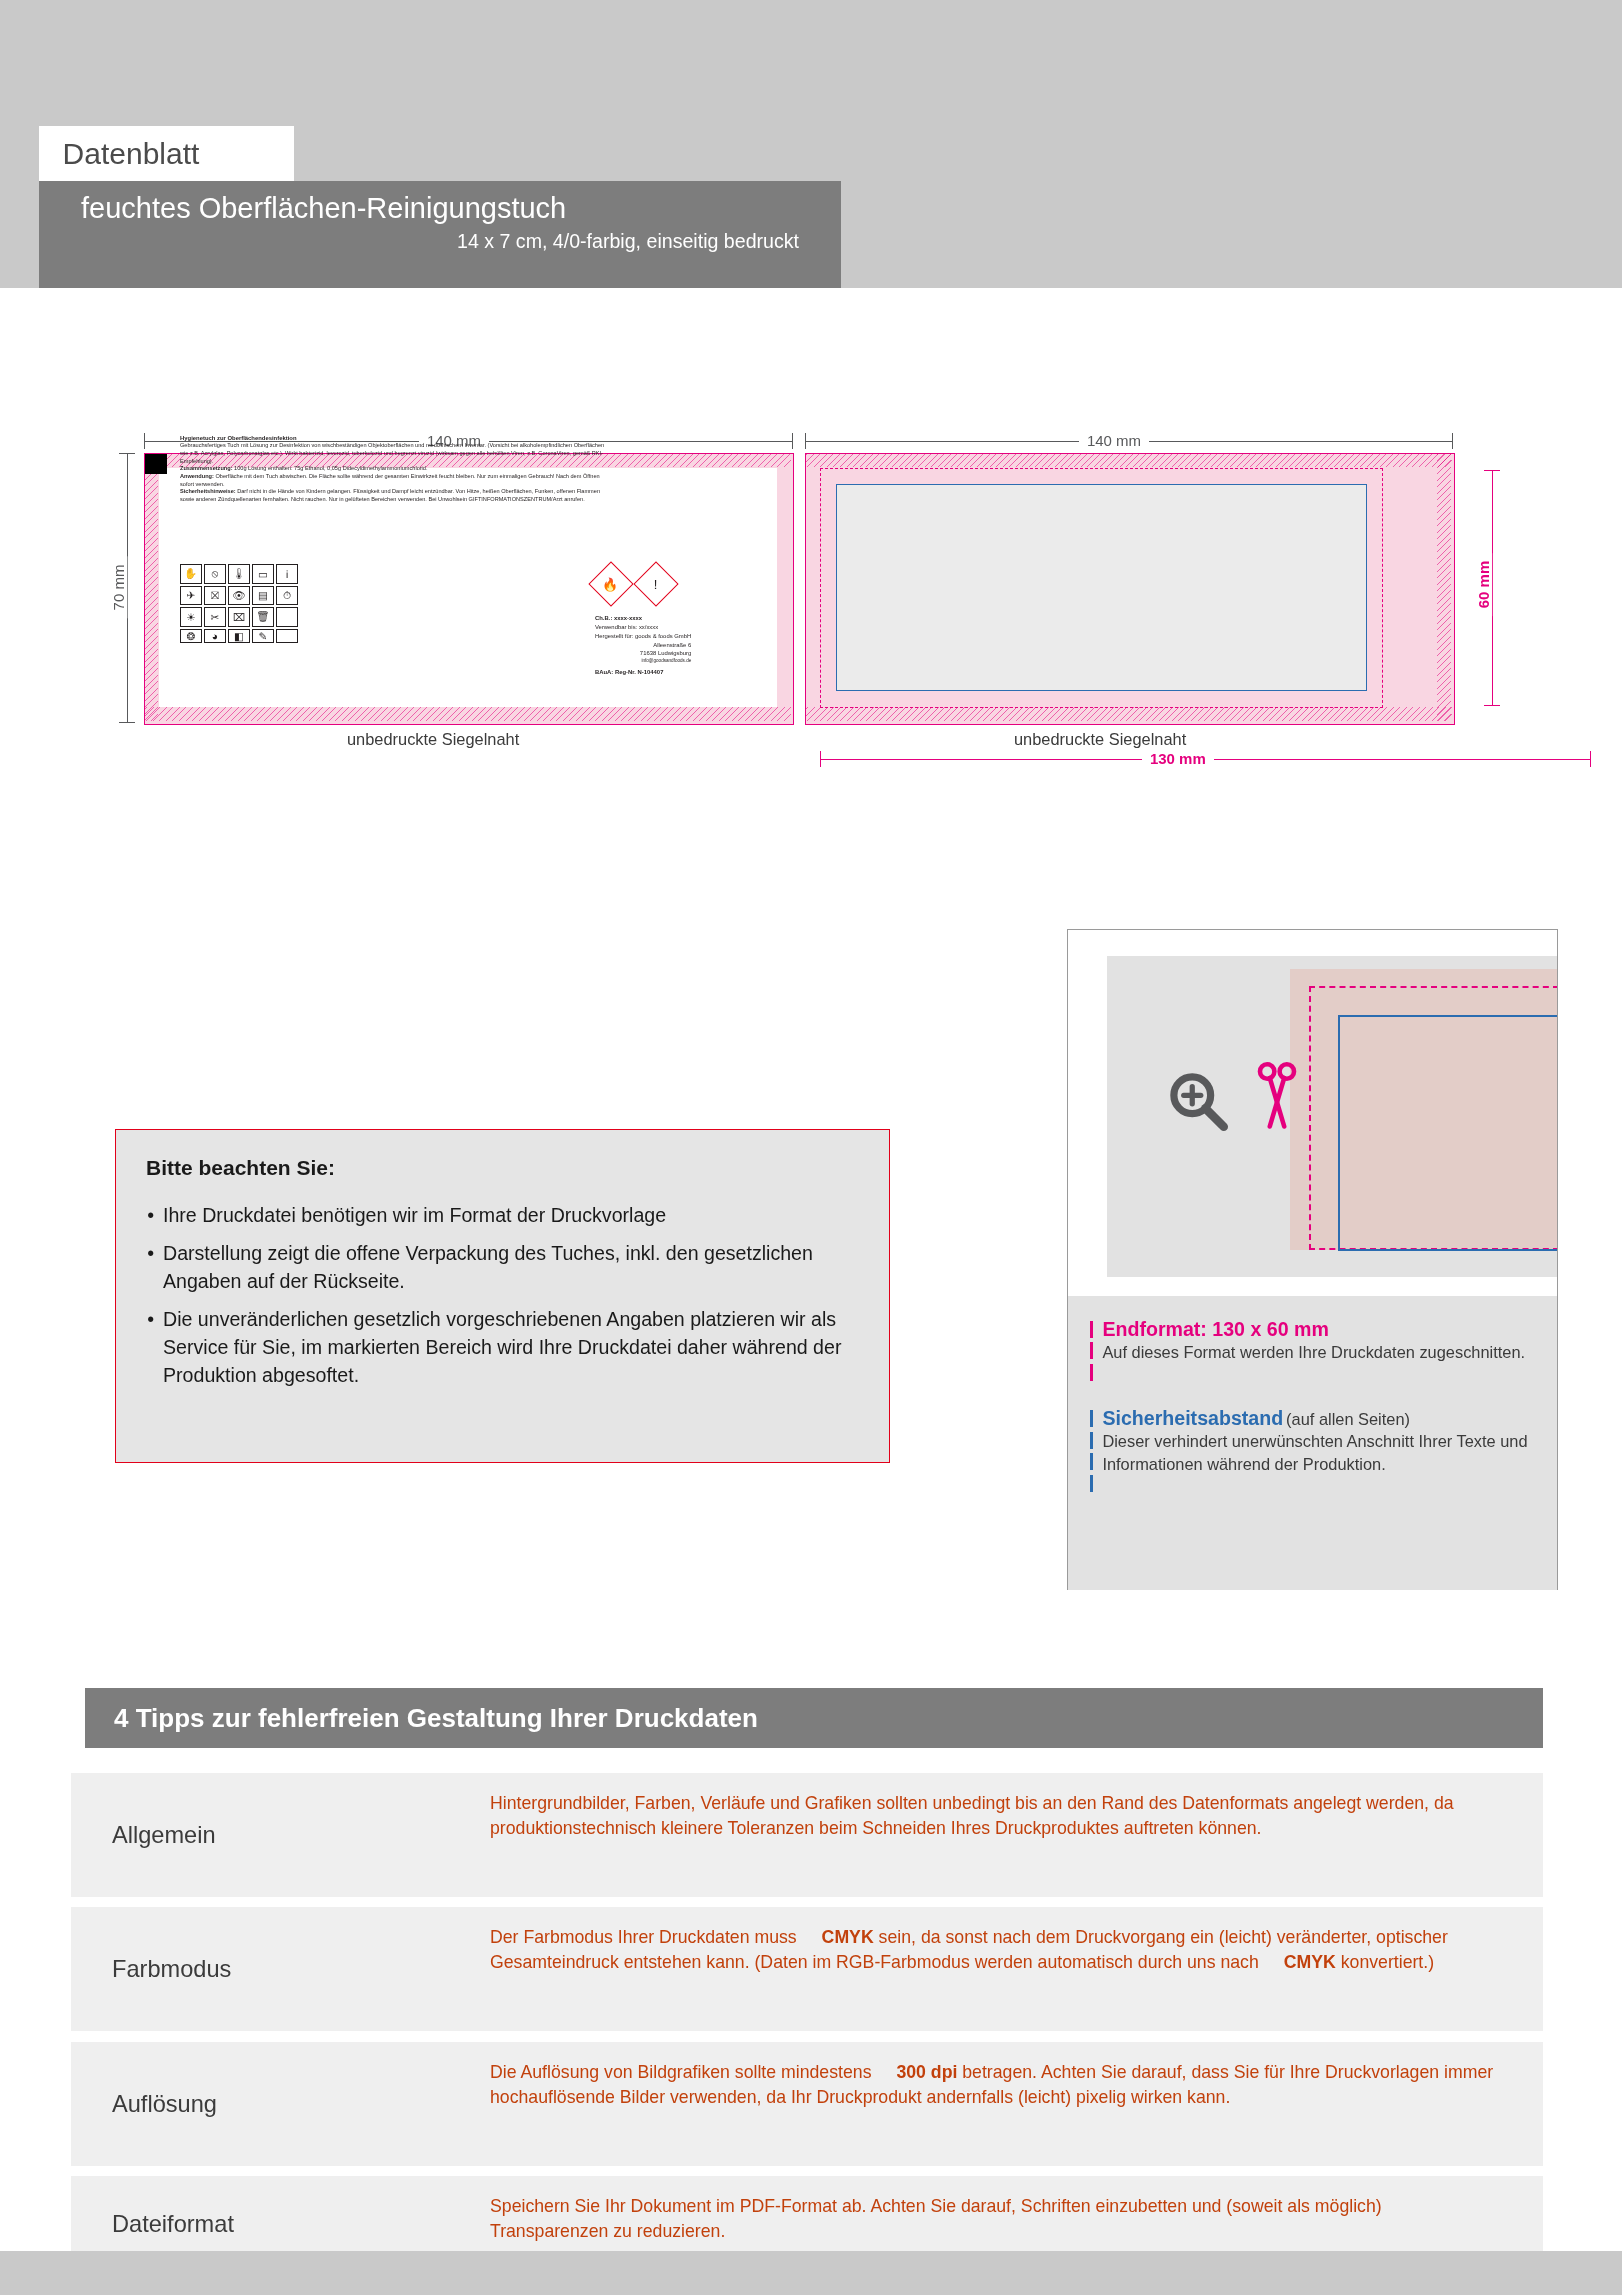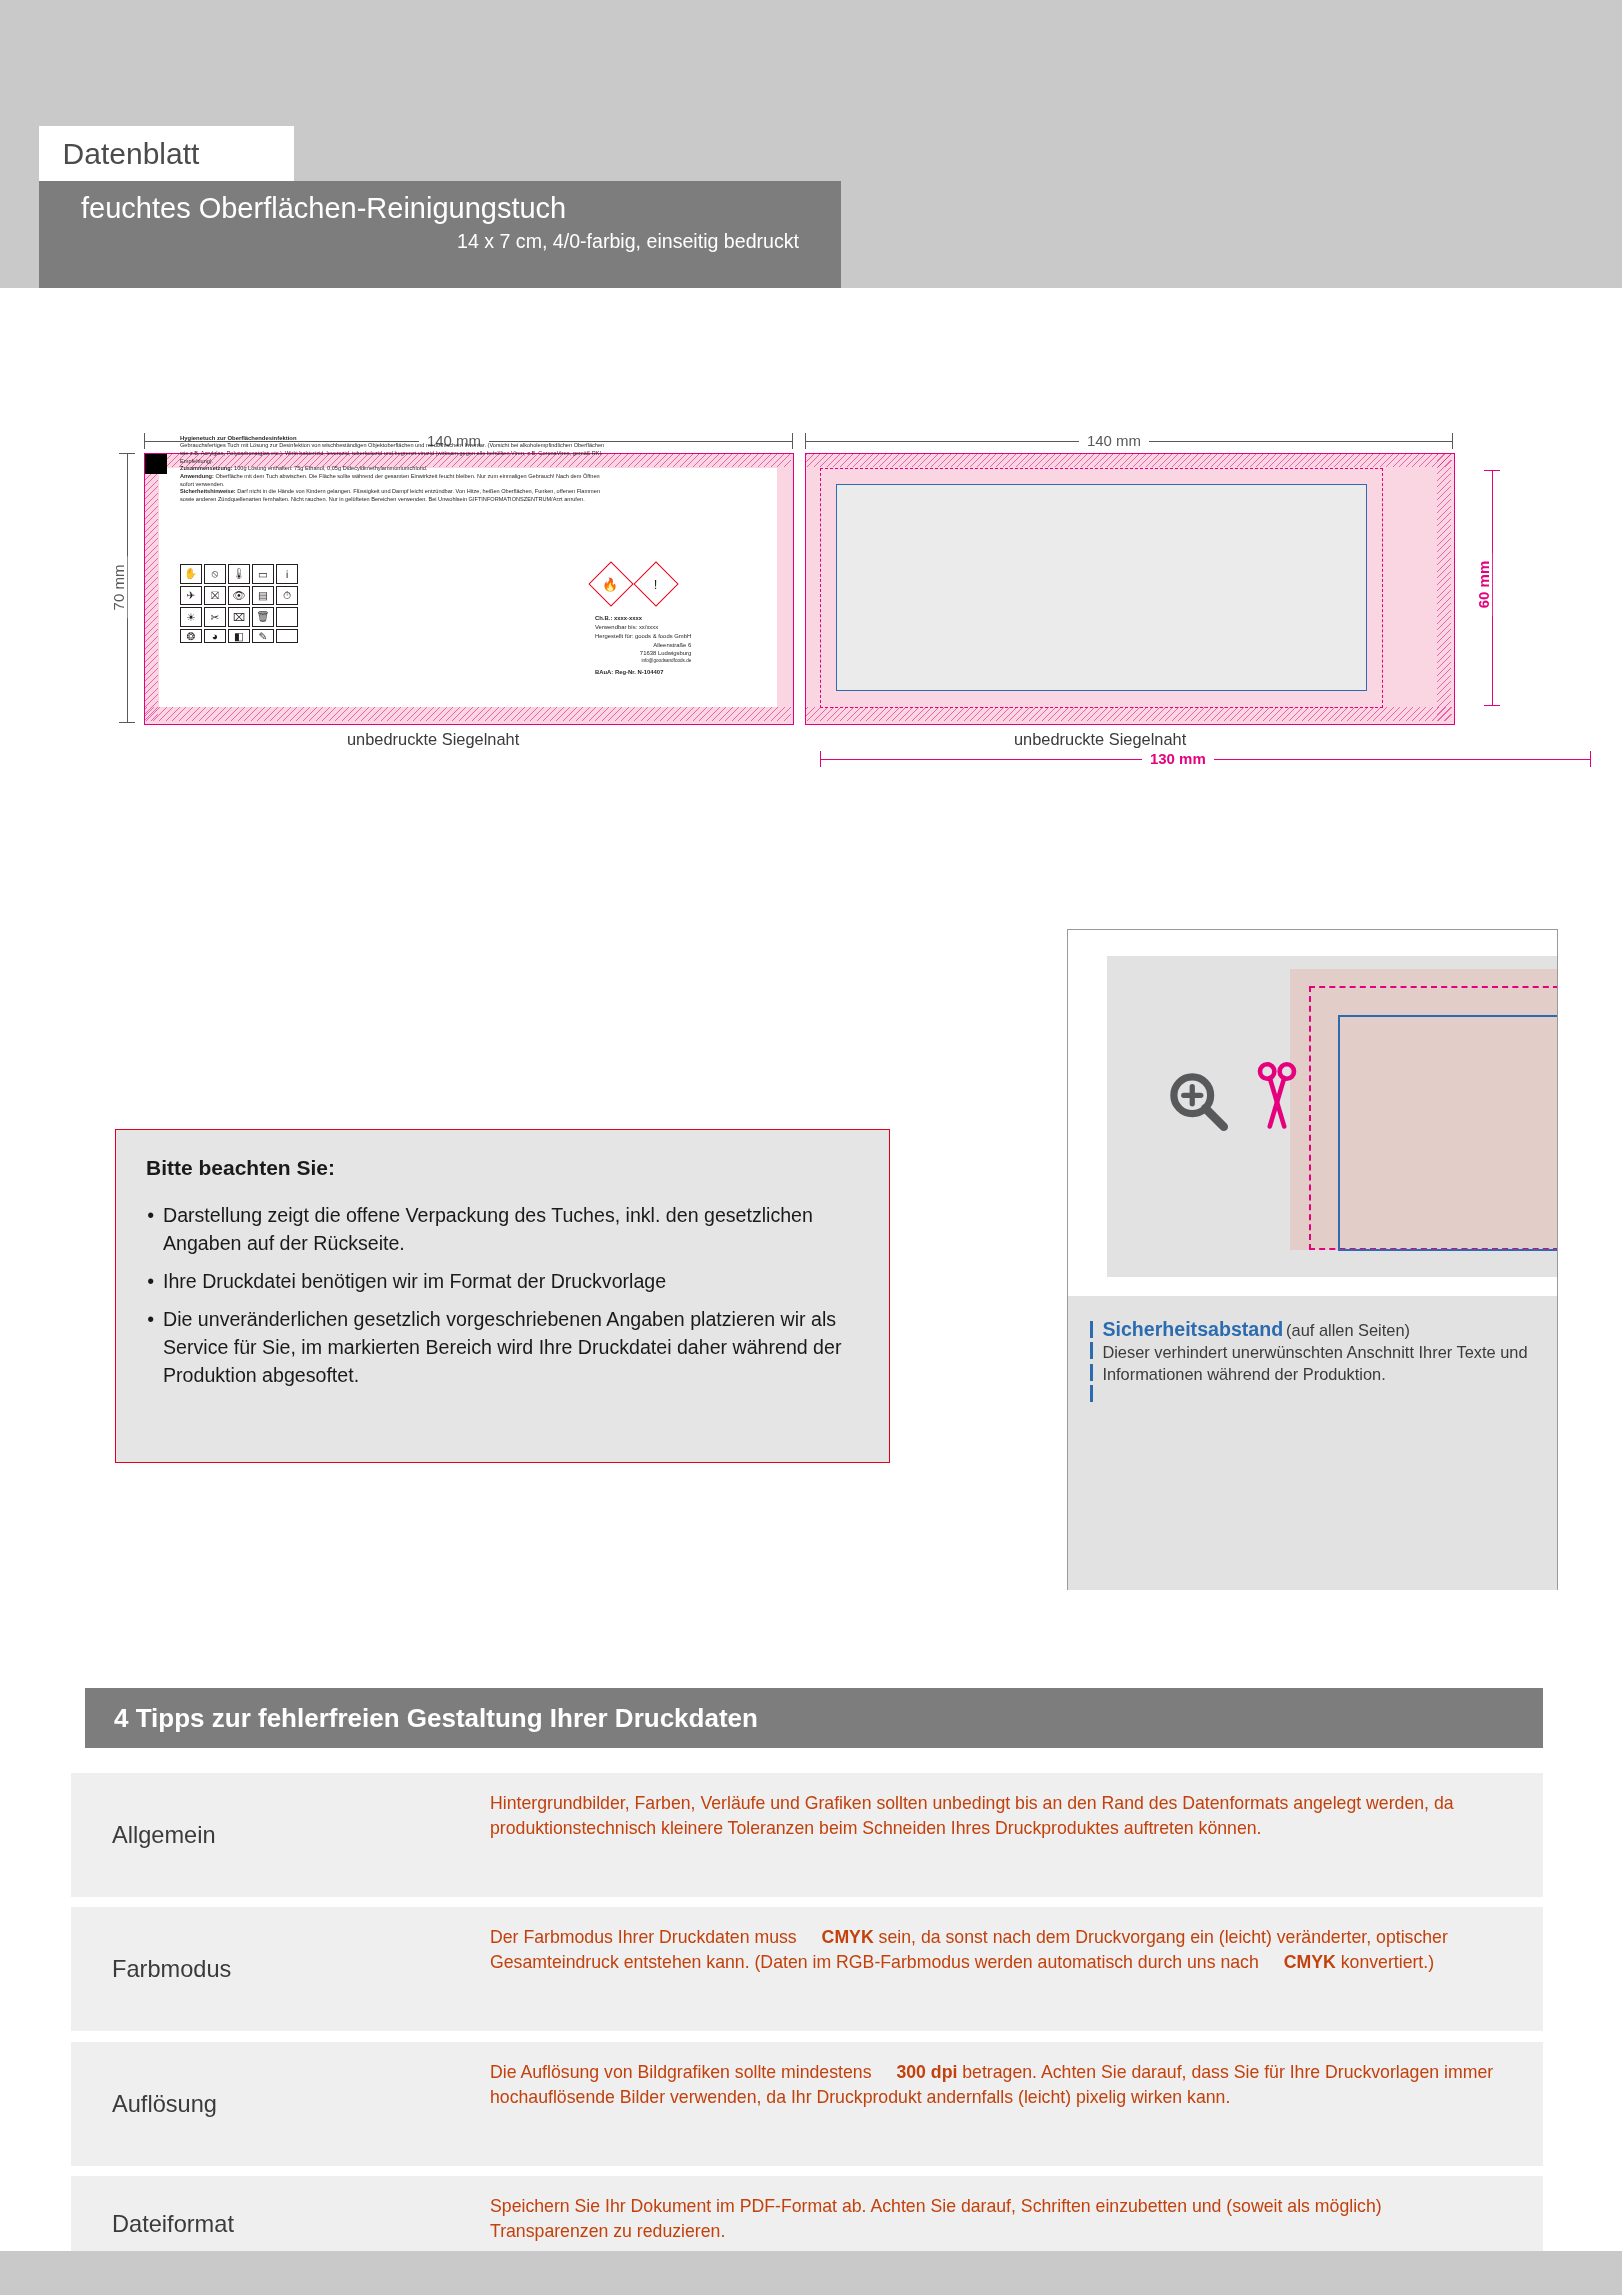--- a/index.html
+++ b/index.html
@@ -477,22 +477,22 @@
 
   <div class="dim-line-h" style="left:709px; top:347px; width:771px;"></div>
   <div class="tick-v pink" style="left:709px; top:339px; height:15.7px;"></div>
   <div class="tick-v pink" style="left:1479px; top:339px; height:15.7px;"></div>
   <div class="dim-label pink" style="left:1031px; top:338px;">130 mm</div>
 </div>
 
 <div id="notice">
   <div class="n-title">Bitte beachten Sie:</div>
   <ul>
+    <li>Ihre Druckdatei benötigen wir im Format der Druckvorlage</li>
     <li>Darstellung zeigt die offene Verpackung des Tuches, inkl. den gesetzlichen Angaben auf der Rückseite.</li>
-    <li>Ihre Druckdatei benötigen wir im Format der Druckvorlage</li>
     <li>Die unveränderlichen gesetzlich vorgeschriebenen Angaben platzieren wir als Service für Sie, im markierten Bereich wird Ihre Druckdatei daher während der Produktion abgesoftet.</li>
   </ul>
 </div>
 
 <div id="legend">
   <div id="legend-preview">
     <div id="legend-grey-area"></div>
     <div id="legend-bleed"></div>
     <div id="legend-dashed"></div>
     <div id="legend-blue"></div>
@@ -506,20 +506,31 @@
 
     <svg id="legend-scissors" viewBox="0 0 70 110">
       <circle cx="20" cy="16" r="11" fill="none" stroke="#e5007e" stroke-width="7"></circle>
       <circle cx="50" cy="16" r="11" fill="none" stroke="#e5007e" stroke-width="7"></circle>
       <line x1="24" y1="26" x2="46" y2="100" stroke="#e5007e" stroke-width="7" stroke-linecap="round"></line>
       <line x1="46" y1="26" x2="24" y2="100" stroke="#e5007e" stroke-width="7" stroke-linecap="round"></line>
     </svg>
   </div>
 
   <div id="legend-text">
+    <div class="lt-row" style="margin-bottom:22px;">
+      <div class="barcol">
+        <div class="bar" style="background:#e5007e;"></div>
+        <div class="bar" style="background:#e5007e;"></div>
+        <div class="bar" style="background:#e5007e;"></div>
+      </div>
+      <div>
+        <div class="lt-head-pink">Endformat: 130 x 60 mm</div>
+        <div class="lt-body">Auf dieses Format werden Ihre Druckdaten zugeschnitten.</div>
+      </div>
+    </div>
 
     <div class="lt-row">
       <div class="barcol">
         <div class="bar" style="background:#2b6cb0;"></div>
         <div class="bar" style="background:#2b6cb0;"></div>
         <div class="bar" style="background:#2b6cb0;"></div>
         <div class="bar" style="background:#2b6cb0;"></div>
       </div>
       <div>
         <div>

